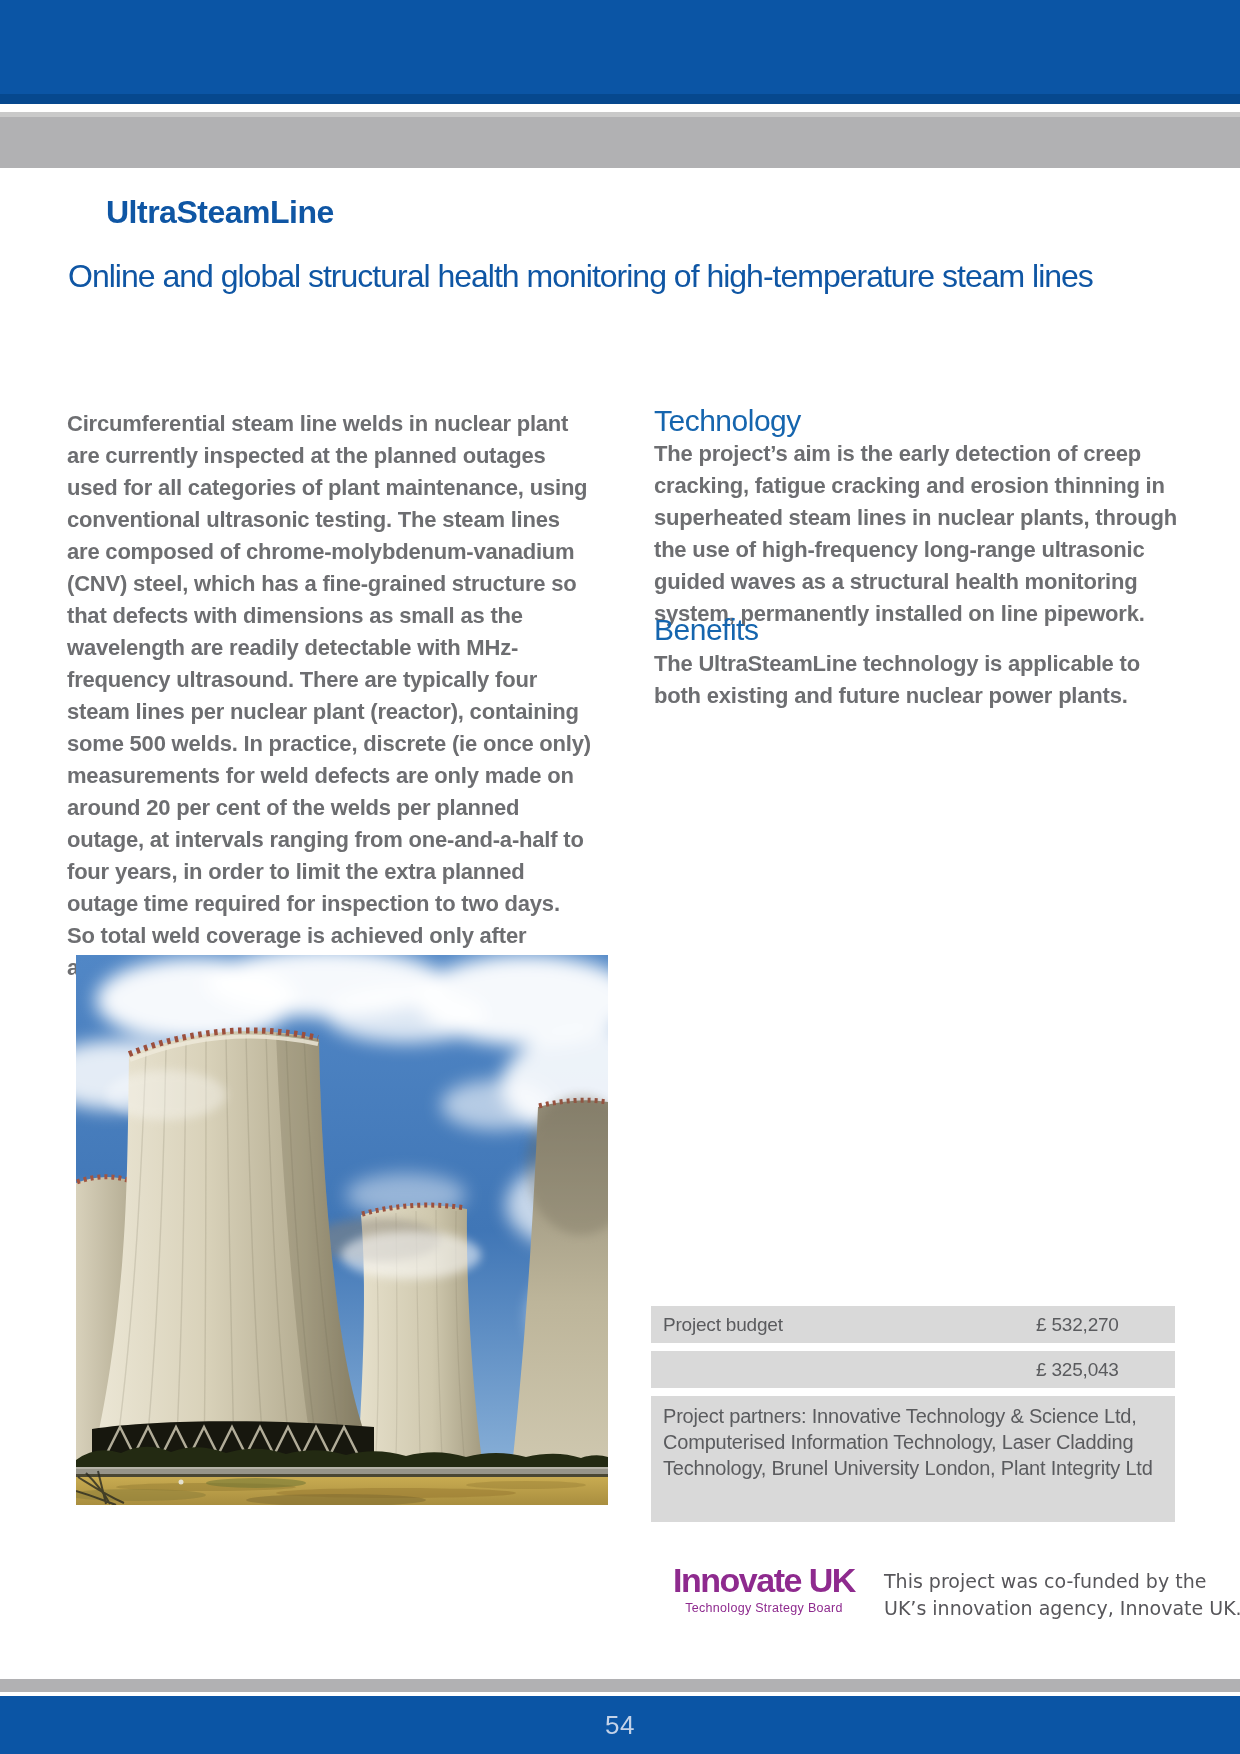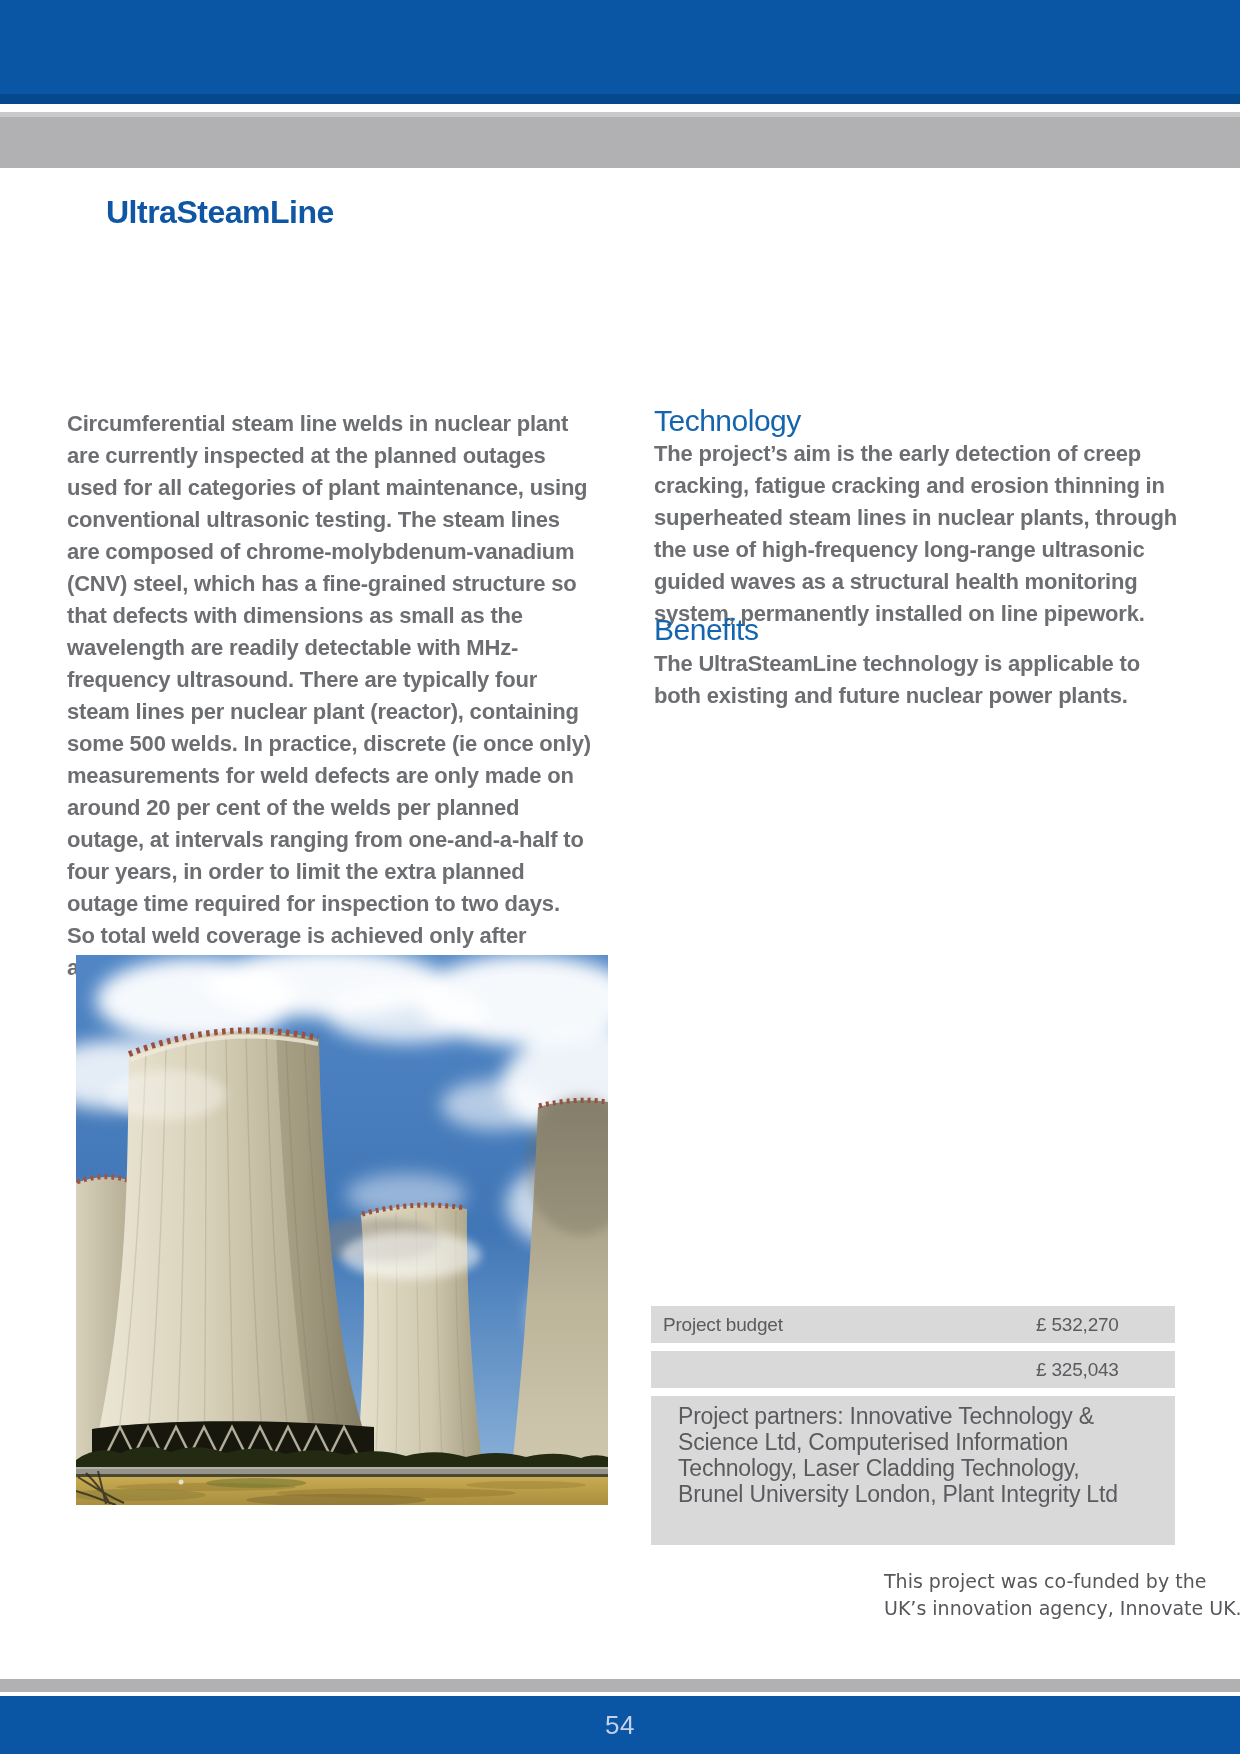--- a/index.html
+++ b/index.html
@@ -27,21 +27,21 @@
   .benefits-p{top:648px;}
 
   .photo{left:76px;top:955px;width:532px;height:550px;display:block;}
 
   .ftable-row{left:651px;width:524px;background:var(--table-bg-gray);color:var(--table-text-gray);
               font-size:19px;letter-spacing:-0.2px;margin-top:40px;}
   .frow1{top:1266px;height:37px;line-height:37px;}
   .frow2{top:1311px;height:37px;line-height:37px;}
   .frow-label{position:absolute;left:12px;top:0;white-space:nowrap;}
   .frow-value{position:absolute;left:385px;top:0;white-space:nowrap;}
-  .frow3{top:1356px;height:149px;box-sizing:border-box;padding:7px 27px;font-size:23px;line-height:26px;}
+  .frow3{top:1356px;height:126px;box-sizing:border-box;padding:7px 12px;font-size:20px;line-height:26px;}
 
   .innovate-logo{left:664px;top:1562px;width:200px;text-align:center;}
   .innovate-title{font-size:34px;font-weight:700;letter-spacing:-1.5px;color:var(--innovate-purple);
                   line-height:36px;white-space:nowrap;}
   .innovate-sub{font-size:12.5px;letter-spacing:0.3px;color:var(--innovate-purple);margin-top:3px;}
   .funding-caption{left:884px;top:1568px;font-family:"DejaVu Sans",sans-serif;font-size:19px;
                    line-height:27px;color:var(--caption-gray);}
   .funding-caption div{white-space:nowrap;}
 
   .footer-gray{top:1679px;height:13px;background:var(--band-gray);}
@@ -53,20 +53,21 @@
 <body>
 
 <div class="page">
 
   <div class="abs band header-blue"></div>
   <div class="abs band header-blue-edge"></div>
   <div class="abs band header-gray-edge"></div>
   <div class="abs band header-gray"></div>
 
   <div class="abs page-title">UltraSteamLine</div>
+  <div class="abs page-subtitle">Online and global structural health monitoring of high-temperature steam lines</div>
 
   <div class="abs body-text intro-col">Circumferential steam line welds in nuclear plant are currently inspected at the planned outages used for all categories of plant maintenance, using conventional ultrasonic testing. The steam lines are composed of chrome-molybdenum-vanadium (CNV) steel, which has a fine-grained structure so that defects with dimensions as small as the wavelength are readily detectable with MHz-frequency ultrasound. There are typically four steam lines per nuclear plant (reactor), containing some 500 welds. In practice, discrete (ie once only) measurements for weld defects are only made on around 20 per cent of the welds per planned outage, at intervals ranging from one-and-a-half to four years, in order to limit the extra planned outage time required for inspection to two days. So total weld coverage is achieved only after around ten years (50 welds per year).</div>
 
   <div class="abs right-col-x section-heading objective-h">Technology</div>
   <div class="abs right-col-x body-text objective-p">The project’s aim is the early detection of creep cracking, fatigue cracking and erosion thinning in superheated steam lines in nuclear plants, through the use of high-frequency long-range ultrasonic guided waves as a structural health monitoring system, permanently installed on line pipework.</div>
   <div class="abs right-col-x section-heading benefits-h">Benefits</div>
   <div class="abs right-col-x body-text benefits-p">The UltraSteamLine technology is applicable to both existing and future nuclear power plants.</div>
 
   <svg class="abs photo" viewBox="0 0 532 550" preserveAspectRatio="none" aria-hidden="true">
     <defs>
@@ -174,20 +175,24 @@
     <div class="abs ftable-row frow1">
       <span class="frow-label">Project budget</span>
       <span class="frow-value">£ 532,270</span>
     </div>
     <div class="abs ftable-row frow2">
       <span class="frow-value">£ 325,043</span>
     </div>
     <div class="abs ftable-row frow3">Project partners: Innovative Technology &amp; Science Ltd, Computerised Information Technology, Laser Cladding Technology, Brunel University London, Plant Integrity Ltd</div>
   </div>
 
+  <div class="abs innovate-logo">
+    <div class="innovate-title">Innovate UK</div>
+    <div class="innovate-sub">Technology Strategy Board</div>
+  </div>
   <div class="abs funding-caption">
     <div>This project was co-funded by the</div>
     <div>UK’s innovation agency, Innovate UK.</div>
   </div>
 
   <div class="abs band footer-gray"></div>
   <div class="abs band footer-blue">
     <span class="page-number">54</span>
   </div>
 

